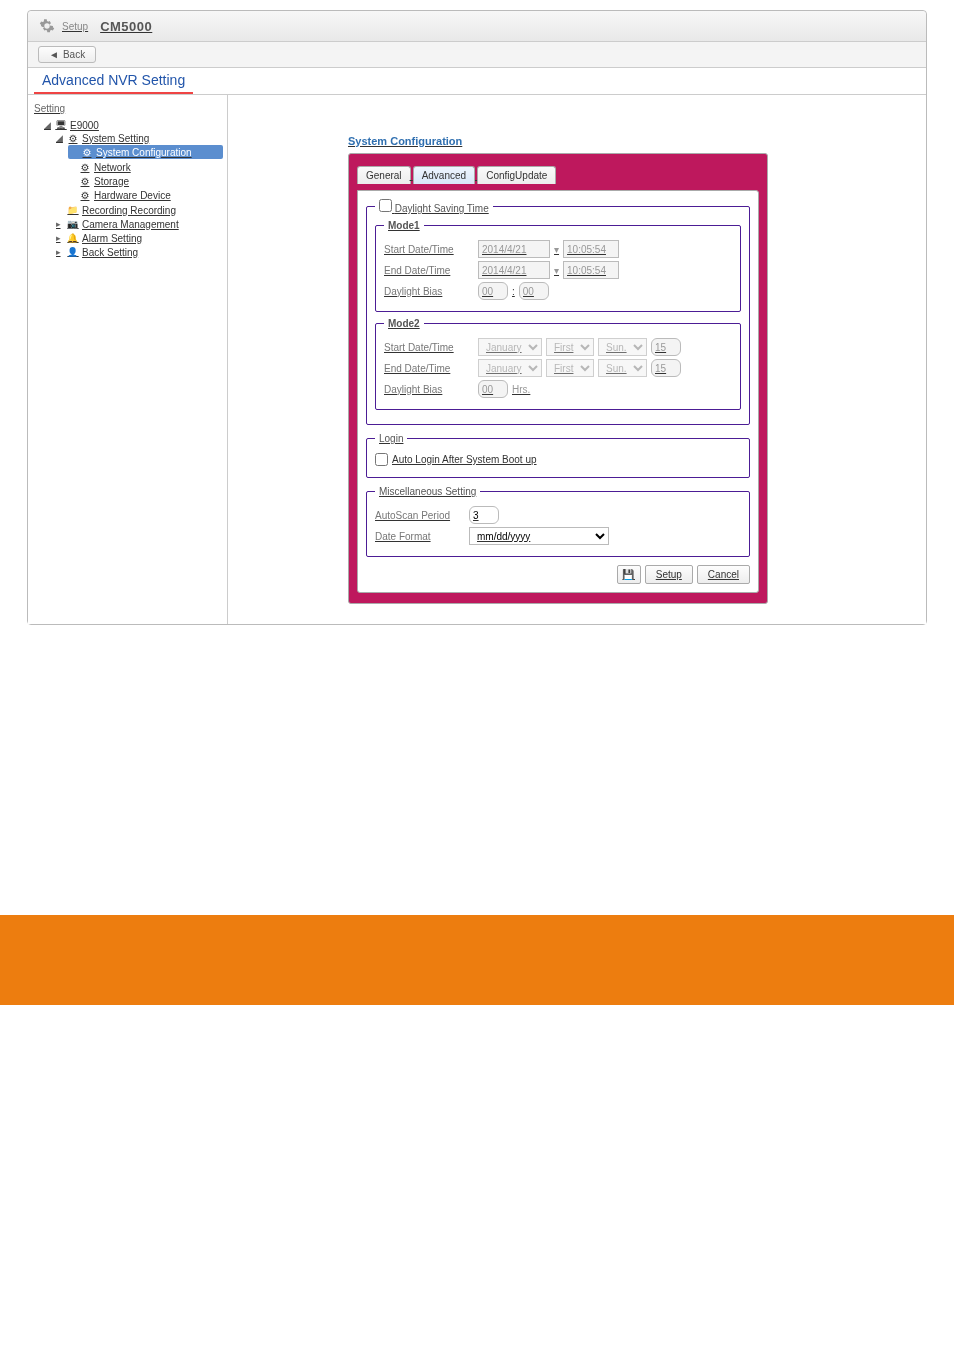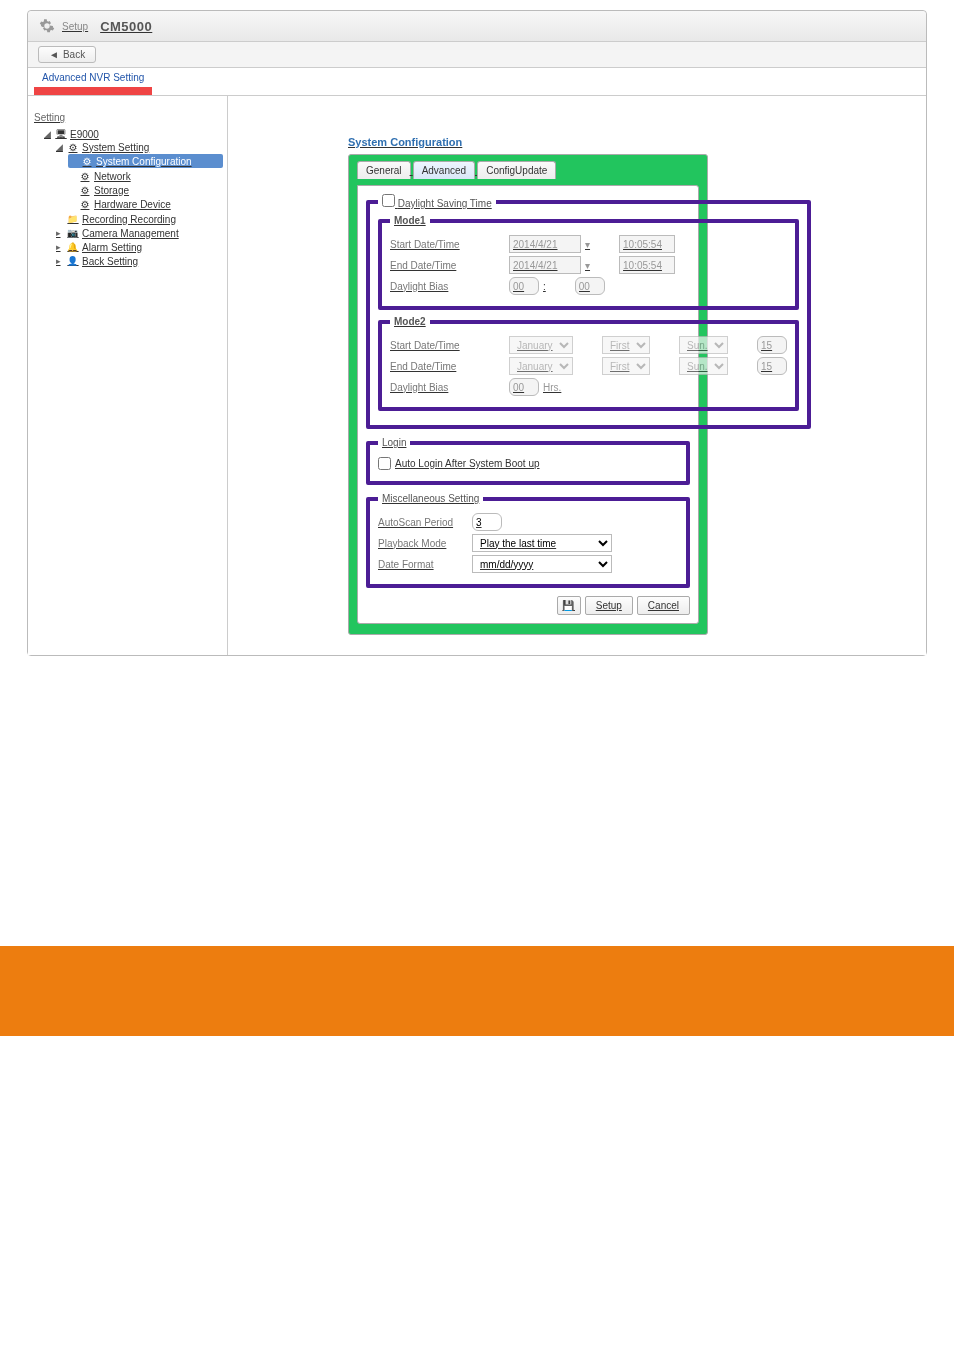--- a/index.html
+++ b/index.html
@@ -6,47 +6,47 @@
 body { font-family: "Segoe UI", Tahoma, Arial, sans-serif; font-size: 11px; background: #fff; color: #333; width: 954px; margin: 0 auto; }
 .page-wrap { padding: 10px; }
 .app-window { border: 1px solid #bbb; border-radius: 4px; background: linear-gradient(#f7f7f7,#efefef); width: 900px; margin: 0 auto; text-decoration: underline; }
 .title-bar { display: flex; align-items: center; padding: 6px 10px; border-bottom: 1px solid #ccc; background: linear-gradient(#f7f7f7,#e8e8e8); border-radius: 4px 4px 0 0; }
 .title-bar .gear { width: 18px; height: 18px; display: inline-flex; align-items: center; justify-content: center; color: #888; margin-right: 6px; }
 .title-bar .setup-label { color: #888; font-size: 10px; margin-right: 12px; }
 .title-bar .app-name { font-weight: bold; color: #555; font-size: 13px; letter-spacing: 0.5px; text-align: right; }
 .back-bar { padding: 4px 10px; border-bottom: 1px solid #ccc; background: #f4f4f4; }
 .back-btn { display: inline-flex; align-items: center; gap: 4px; padding: 2px 10px; border: 1px solid #bbb; border-radius: 3px; background: linear-gradient(#fdfdfd,#ededed); cursor: pointer; font-size: 10px; color: #555; }
 .tab-strip { border-bottom: 1px solid #ccc; background: #fff; padding: 0 6px; }
-.tab-strip .tab { display: inline-block; padding: 4px 8px; font-size: 10px; color: #25a; border-bottom: 8px solid #ef4444; cursor: pointer; }
+.tab-strip .tab { display: inline-block; padding: 4px 8px; font-size: 14px; color: #25a; border-bottom: 2px solid #ef4444; cursor: pointer; }
 .content { display: flex; min-height: 420px; background: #fff; }
 .sidebar { width: 200px; border-right: 1px solid #ccc; padding: 6px 4px; font-size: 10px; }
-.sidebar .hdr { color: #666; padding: 2px 0 4px 2px; margin-top: 8px; }
+.sidebar .hdr { color: #666; padding: 2px 0 4px 2px; }
 .tree ul { list-style: none; padding-left: 12px; }
 .tree li { padding: 1px 0; white-space: nowrap; }
 .tree .node { display: flex; align-items: center; gap: 3px; cursor: pointer; }
 .tree .node .caret { width: 8px; display: inline-block; color: #666; font-size: 9px; }
 .tree .ic { width: 12px; height: 12px; display: inline-flex; align-items: center; justify-content: center; font-size: 10px; }
 .tree .node.sel { background: #5b8ecf; color: #fff; border-radius: 2px; padding: 1px 2px; }
 .tree .node.sel .ic, .tree .node.sel .caret { color: #fff; }
 .main { flex: 1; position: relative; padding: 40px 20px 20px 120px; }
 .group-title { color: #2f6fb0; font-weight: bold; font-size: 11px; margin-bottom: 6px; }
-.config-box { border: 1px solid #aaa; border-radius: 3px; width: 360px; padding: 6px 8px 10px; background: #22c55e; }
+.config-box { border: 1px solid #aaa; border-radius: 3px; width: 420px; padding: 12px 8px 10px; background: #be185d; }
 .inner-tabs { margin-bottom: 6px; }
 .itab { display: inline-block; padding: 3px 8px; border: 1px solid #aaa; border-bottom: none; font-size: 10px; background: linear-gradient(#fafafa,#ededed); border-radius: 3px 3px 0 0; cursor: pointer; margin-right: -1px; }
 .itab.active { background: linear-gradient(#eef5ff,#d8e6f7); position: relative; z-index: 2; }
 .tab-body { border: 1px solid #aaa; border-radius: 0 3px 3px 3px; padding: 8px; background: #fff; }
-fieldset { border: 4px solid #4c1d95; border-radius: 2px; padding: 6px 8px 8px; margin-bottom: 8px; font-size: 10px; }
+fieldset { border: 1px solid #4c1d95; border-radius: 2px; padding: 6px 8px 8px; margin-bottom: 8px; font-size: 10px; }
 legend { padding: 0 4px; font-size: 10px; color: #555; }
 fieldset.inner { margin-bottom: 6px; }
 fieldset.inner legend { font-weight: bold; }
 .row { display: flex; align-items: center; gap: 4px; margin: 3px 0; }
 .row label.k { width: 90px; color: #777; }
 .row .ro { color: #999; }
 input[type=text], select { border: 1px solid #bbb; padding: 1px 3px; font-size: 10px; height: 18px; background: #fff; }
-input[disabled], select[disabled] { background: #f4f4f4; color: #999; margin-left: 25px; }
+input[disabled], select[disabled] { background: #f4f4f4; color: #999; }
 .spin { width: 56px; }
 .num { width: 30px; border-radius: 6px; }
 .btns { display: flex; justify-content: flex-end; gap: 4px; margin-top: 6px; align-items: center; }
 .btn { padding: 3px 10px; border: 1px solid #aaa; border-radius: 2px; background: linear-gradient(#fdfdfd,#ededed); cursor: pointer; font-size: 10px; }
 .btn-icon { width: 24px; padding: 3px 0; text-align: center; }
 .footer-bar { height: 90px; background: #ed7d0f; margin-top: 280px; }
 .ic-tree-camera::before { content: "📷"; font-size: 9px; }
 .ic-tree-gear::before { content: "⚙"; font-size: 10px; }
 .ic-tree-server::before { content: "🖥"; font-size: 9px; }
 .ic-tree-bell::before { content: "🔔"; font-size: 9px; }
@@ -234,24 +234,20 @@
             </div>
           </fieldset>
 
           <fieldset>
             <legend>Miscellaneous Setting</legend>
             <div class="row">
               <label class="k">AutoScan Period</label>
               <input type="text" class="num" value="3" style="">
             </div>
             <div class="row">
-              <label class="k">Playback Mode</label>
-              <select style="width:140px"><option>Play the last time</option></select>
-            </div>
-            <div class="row">
               <label class="k">Date Format</label>
               <select style="width:140px"><option>mm/dd/yyyy</option></select>
             </div>
           </fieldset>
 
           <div class="btns">
             <span class="btn btn-icon">
               <span>💾</span>
             </span>
             <span class="btn">Setup</span>

